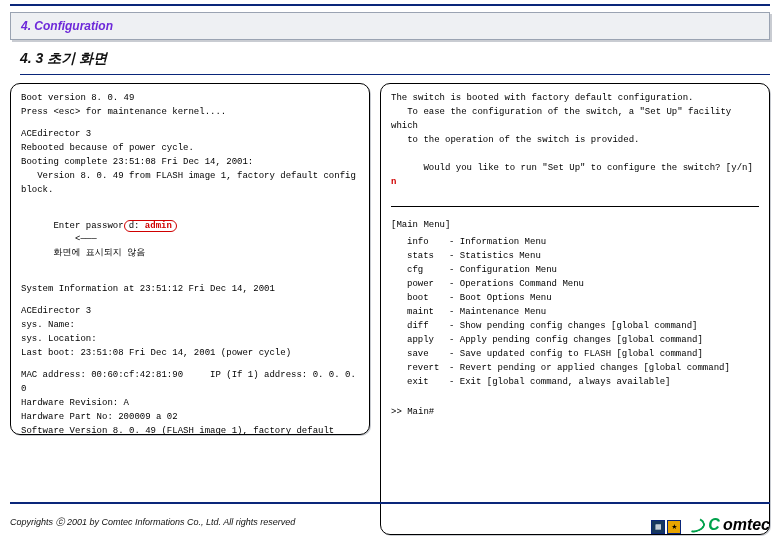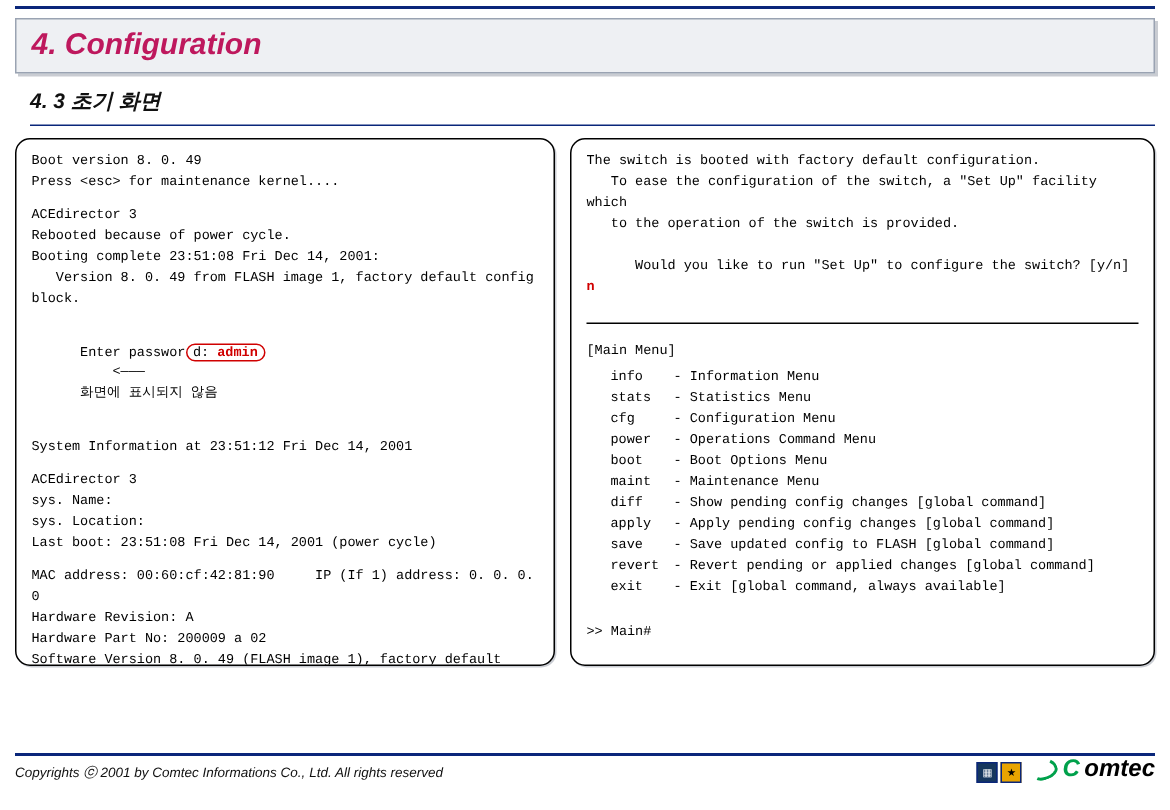--- a/index.html
+++ b/index.html
@@ -11,24 +11,24 @@
     position: relative;
     overflow: hidden;
   }
   .top-rule { border-top: 2px solid #0a267a; margin: 4px 10px 0 10px; }
   .section-header {
     margin: 6px 10px 0 10px;
     padding: 6px 10px;
     background: #eef0f3;
     border: 1px solid #9aa3b2;
     box-shadow: 2px 2px 0 #c9ccd2;
-    font-size: 20px;
+    font-size: 12px;
     font-weight: bold;
     font-style: italic;
-    color: #be185d;
+    color: #6d28d9;
   }
   .subsection {
     margin: 10px 10px 6px 20px;
     font-size: 14px;
     font-weight: bold;
     color: #111;
     font-style: italic;
   }
   .sub-rule { border-top: 1px solid #0a267a; margin: 2px 10px 8px 20px; }
   .panels {
@@ -40,43 +40,43 @@
     border: 1px solid #000;
     border-radius: 10px;
     padding: 8px 10px;
     font-family: Liberation Mono, monospace;
     font-size: 9px;
     line-height: 1.55;
     background: #fff;
     box-shadow: 1px 1px 0 #c9ccd2;
   }
   .panel-left { flex: 0 0 360px; height: 352px; overflow: hidden; }
-  .panel-right { flex: 1; height: 352px; overflow: hidden; }
+  .panel-right { flex: 1; height: 452px; overflow: hidden; }
   .panel p { white-space: pre-wrap; }
   .gap { height: 8px; }
   .red { color: #d00000; font-weight: bold; }
   .circled {
     border: 1.5px solid #d00000;
     border-radius: 10px;
     padding: 0 4px;
   }
   .arrow-note { display: inline; }
   .menu-table { margin-top: 4px; }
   .menu-row { display: flex; }
   .menu-cmd { width: 58px; padding-left: 16px; }
   .menu-desc { flex: 1; }
   .hr-thin { border-top: 1px solid #000; margin: 2px 0 4px 0; }
   .footer {
     position: absolute;
-    bottom: 18px;
+    bottom: 6px;
     left: 10px;
     right: 10px;
     display: flex;
     justify-content: space-between;
-    align-items: flex-end;
+    align-items: flex-start;
     font-size: 9px;
     color: #111;
   }
   .footer-rule {
     position: absolute;
     bottom: 36px;
     left: 10px;
     right: 10px;
     border-top: 2px solid #0a267a;
   }

